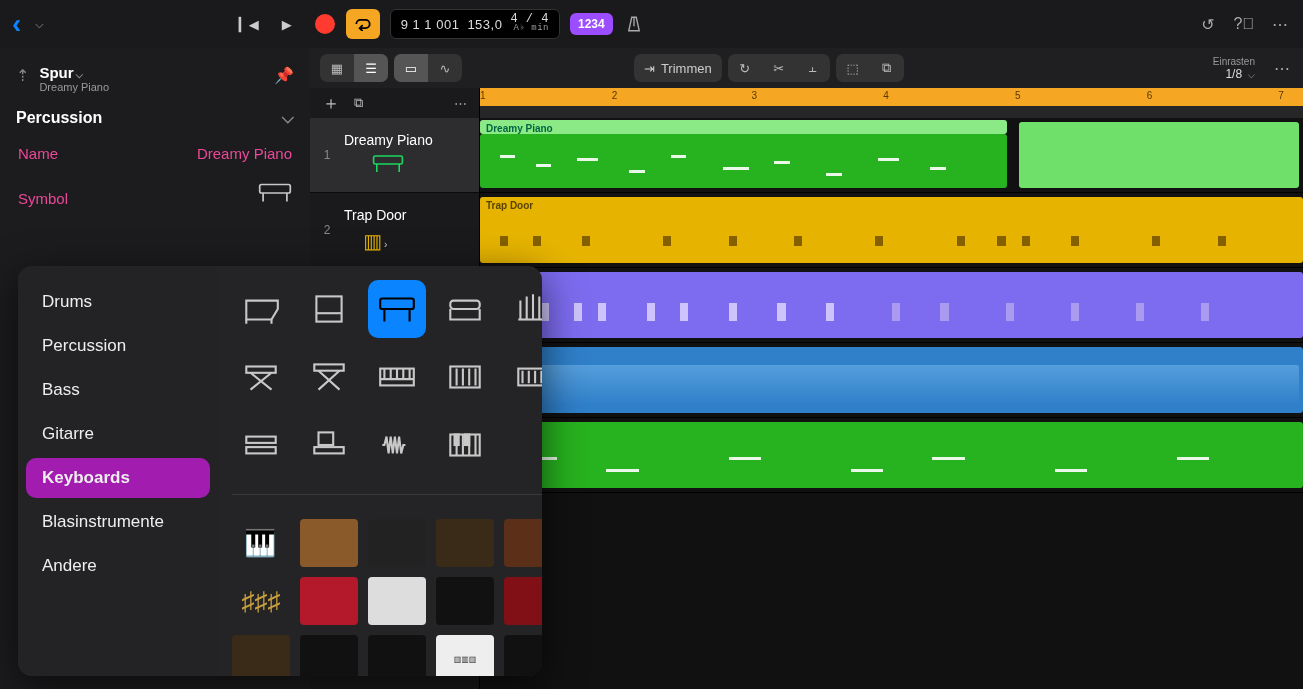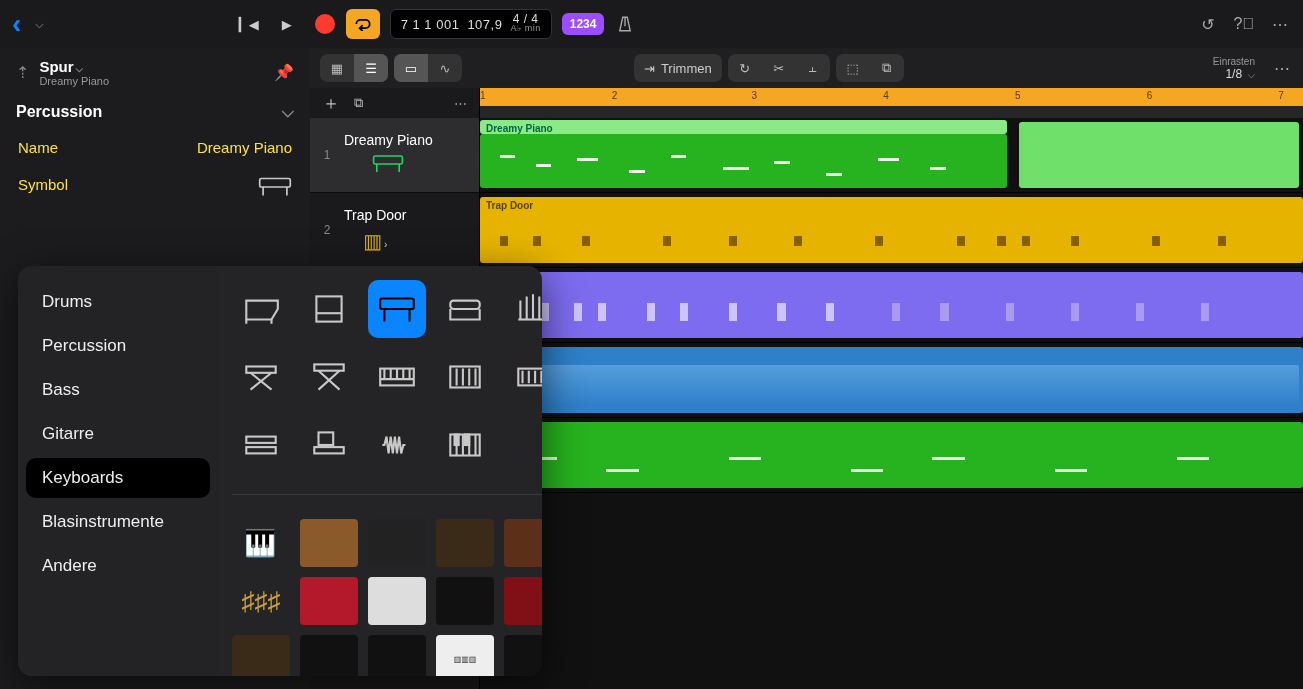--- a/index.html
+++ b/index.html
@@ -24,42 +24,42 @@
   }
   .back-chevron { color:#0a84ff; font-size:28px; font-weight:600; line-height:1; cursor:pointer; }
   .project-title { font-size:20px; font-weight:700; color:#fff; margin-left:4px; }
   .title-pop { color:#888; font-size:11px; margin-left:6px; }
   .transport { display:flex; align-items:center; gap:4px; margin-left:180px; }
   .btn { display:flex; align-items:center; justify-content:center; border-radius:6px; cursor:pointer; }
   .tbtn { width:34px; height:30px; color:#ccc; }
   .record { width:20px; height:20px; border-radius:50%; background:#ff3b30; display:inline-block; }
   .cycle-on { background:#f5a623; color:#000; width:34px; height:30px; }
   .lcd { background:#000; border:1px solid #333; border-radius:6px; height:30px; display:flex; align-items:center; padding:0 10px; gap:8px; color:#ddd; font-variant-numeric: tabular-nums; font-size:13px; letter-spacing:0.5px; margin-left:6px; }
-  .meter-unit { font-size:9px; color:#999; line-height:9px; display:flex; flex-direction:column; align-items:center; }
+  .meter-unit { font-size:9px; color:#999; line-height:9px; display:flex; flex-direction:column; align-items:flex-end;font-family:Liberation Mono, monospace; }
   .meter-unit span:first-child{font-size:12px;color:#ddd}
   .steps-pill { background:#9b4dff; color:#fff; border-radius:6px; padding:4px 8px; font-size:12px; font-weight:600; margin-left:6px;}
   .right-icons { margin-left:auto; display:flex; gap:14px; color:#aaa; }
   .icon { width:22px; height:22px; display:flex; align-items:center; justify-content:center; font-size:16px; }
 
   
   .main { display:flex; height:calc(100% - 48px); }
 
   
   .inspector { width:310px; background:#1c1c1e; display:flex; flex-direction:column; }
   .insp-header { display:flex; align-items:center; padding:10px 16px 6px; gap:10px; }
   .insp-header .up { color:#888; font-size:16px; }
   .insp-header .col { display:flex; flex-direction:column; }
-  .insp-header .col .lab { font-size:15px; font-weight:600; color:#fff; }
+  .insp-header .col .lab { font-size:15px; font-weight:600; color:#fff;margin-top:6px; }
   .insp-header .col .sub { font-size:11px; color:#999; }
   .pin { margin-left:auto; color:#aaa; font-size:16px; }
 
   .section-head { display:flex; align-items:center; padding:10px 16px 8px; font-size:16px; font-weight:700; color:#fff; }
   .section-head .chev { margin-left:auto; color:#888; }
 
-  .prop-row { display:flex; align-items:flex-start; justify-content:space-between; padding:10px 18px; font-size:15px; color:#fde047; }
+  .prop-row { display:flex; align-items:flex-end; justify-content:space-between; padding:10px 18px; font-size:15px; color:#ec4899; }
   .color-swatch { width:72px; height:22px; border-radius:11px; background:#1db100; }
 
   
   .tracks-area { flex:1; display:flex; flex-direction:column; background:#111; position:relative; }
 
   .toolbar { height:40px; background:#1f1f21; display:flex; align-items:center; padding:0 10px; gap:6px; }
   .seg { background:#333; border-radius:7px; display:flex; overflow:hidden; }
   .seg .cell { width:34px; height:28px; display:flex; align-items:center; justify-content:center; color:#bbb; cursor:pointer; }
   .seg .cell.active { background:#555; color:#fff; }
   .tool-pill { background:#333; border-radius:7px; height:28px; display:flex; align-items:center; gap:6px; padding:0 10px; color:#ccc; cursor:pointer; }
@@ -104,21 +104,21 @@
     height:410px;
     background:#242426;
     border-radius:14px;
     box-shadow:0 10px 40px rgba(0,0,0,.6);
     display:flex;
     overflow:hidden;
     z-index:50;
   }
   .pop-cats { width:200px; background:#232325; padding:16px 8px; display:flex; flex-direction:column; gap:4px; }
   .cat-item { padding:10px 16px; font-size:17px; color:#eee; border-radius:10px; cursor:pointer; }
-  .cat-item.sel { background:#000000; font-weight:400; }
+  .cat-item.sel { background:#a21caf; font-weight:700; }
   .pop-grid { flex:1; padding:14px 14px; overflow:auto; }
   .grid { display:grid; grid-template-columns:repeat(6,58px); gap:10px 10px; }
   .sym { width:58px; height:58px; border-radius:10px; display:flex; align-items:center; justify-content:center; color:#ccc; cursor:pointer; position:relative; }
   .sym.sel { background:#0a84ff; color:#000; }
   .sym svg { width:42px; height:42px; }
   .divider { height:1px; background:#3a3a3c; margin:10px 0 14px; grid-column:1/-1; }
   .thumb { width:58px; height:48px; border-radius:6px; display:flex; align-items:center; justify-content:center; font-size:26px; }
   
   .keyboard-icon-svg { stroke:#c8c8c8; stroke-width:2; fill:none; }
   .sym.sel .keyboard-icon-svg { stroke:#000; }
@@ -138,22 +138,22 @@
     <div class="btn tbtn">
         <span class="record"></span>
       </div>
     <div class="btn cycle-on">
       <svg width="20" height="14" viewBox="0 0 24 16" stroke="#000" stroke-width="2.2" fill="none">
           <path d="M4 8a5 5 0 0 1 5-5h6a5 5 0 0 1 0 10H9"></path>
           <path d="M11 10l-3 3 3 3" stroke-linecap="round"></path>
         </svg>
     </div>
     <div class="lcd">
-      <span>7 1 1 001</span>
-      <span>107,9</span>
+      <span>9 1 1 001</span>
+      <span>153,0</span>
       <span class="meter-unit">
         <span>4 / 4</span>
         <span>A♭ min</span>
       </span>
     </div>
     <div class="steps-pill">1234</div>
     <div class="btn tbtn" style="color:#888">
       <svg width="18" height="18" viewBox="0 0 24 24" fill="none" stroke="#aaa" stroke-width="1.8">
           <path d="M9 3h6l4 18H5z"></path>
           <path d="M12 3v12"></path>

